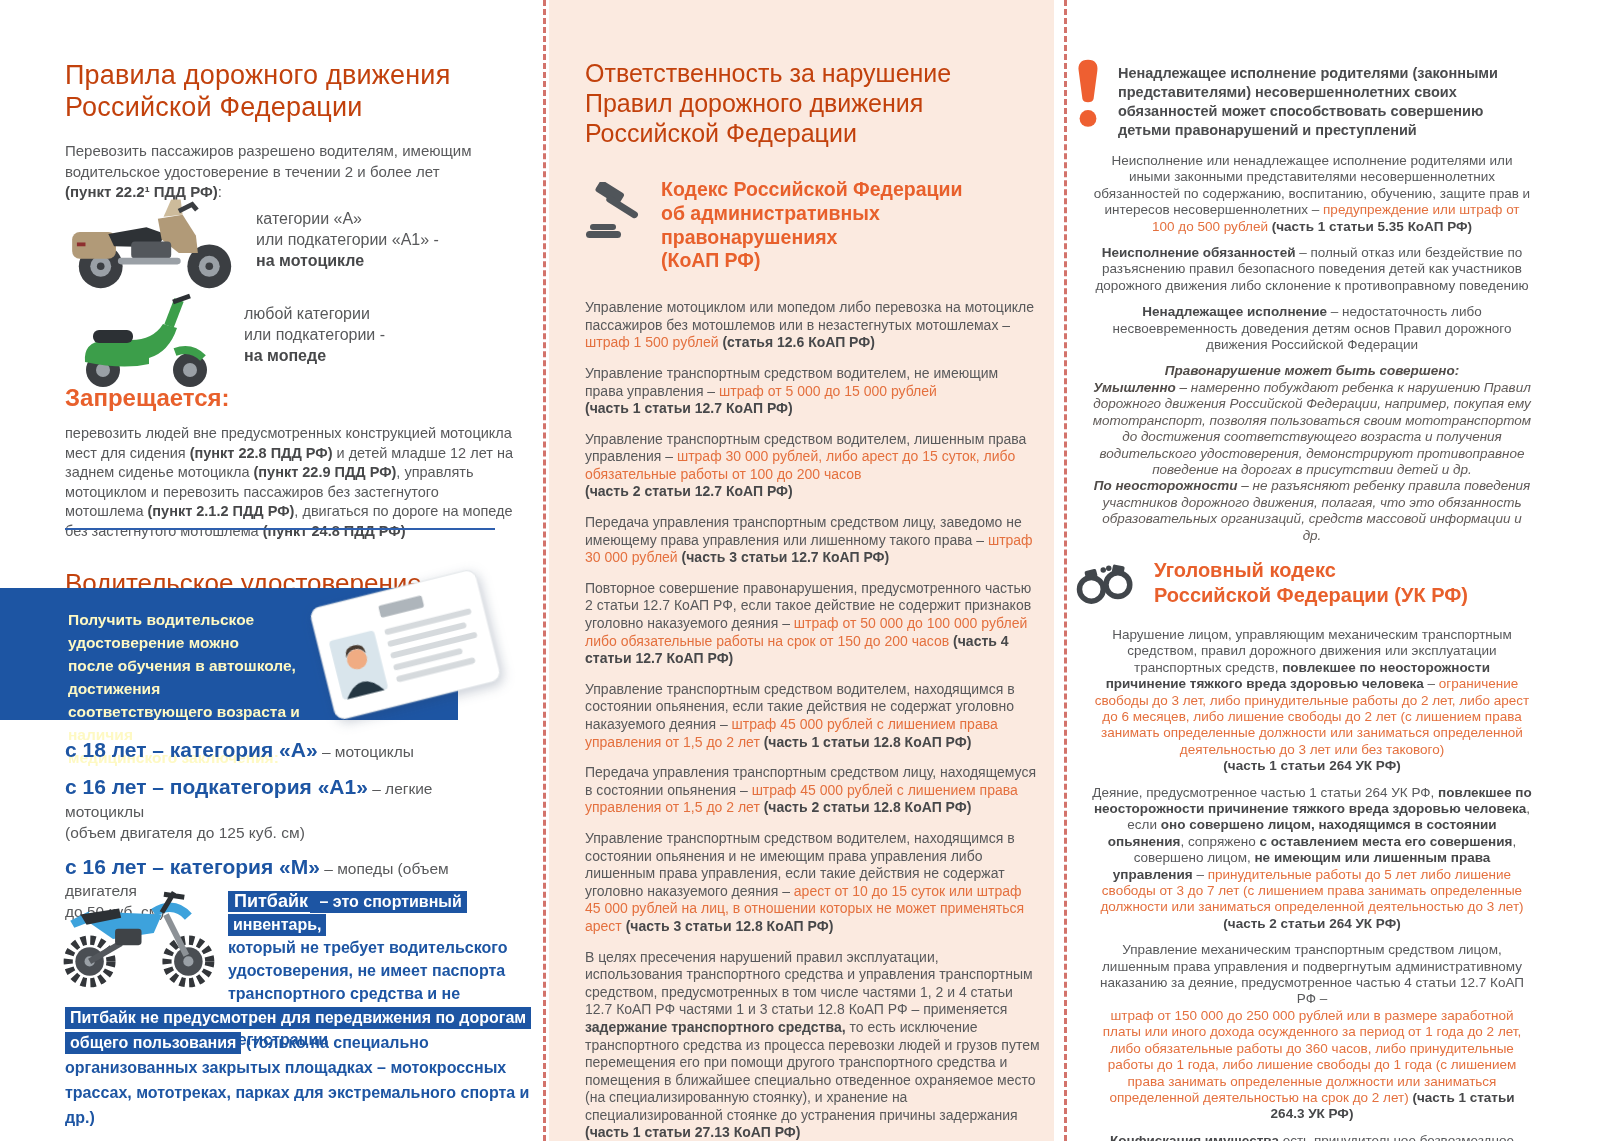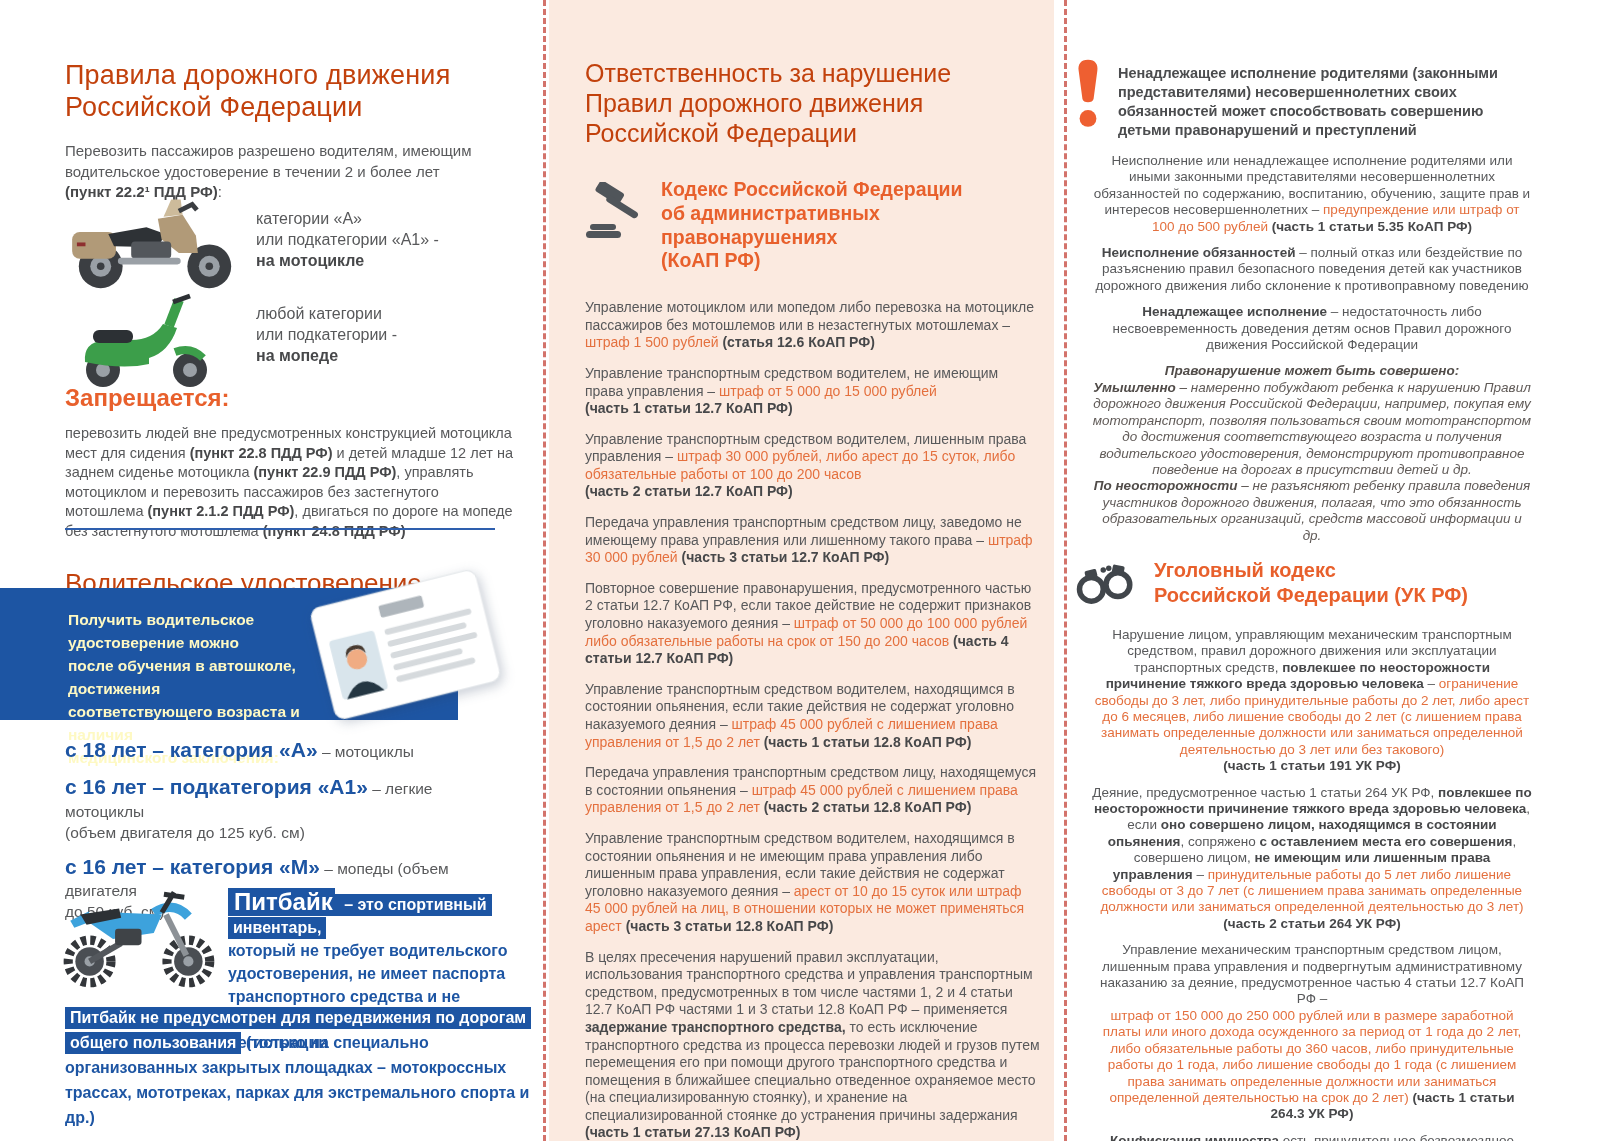--- a/index.html
+++ b/index.html
@@ -27,21 +27,21 @@
   .mpara{margin:0 0 13px 0;}
   .rcol .body-sm{font-size:13.5px;line-height:16.4px;text-align:center;}
   .rcol .mpara{margin-bottom:10px;}
 
   
   .r-b{font-weight:700;color:#47484a;}
   .r-o{color:#e4703e;}
   .r-bl{color:#1d55a3;font-weight:700;}
   .r-hl{background:#1d55a3;color:#ffffff;font-weight:700;padding:2px 5px 3px 5px;
         -webkit-box-decoration-break:clone;box-decoration-break:clone;}
-  .r-hllg{background:#1d55a3;color:#ffffff;font-weight:700;font-size:24px;padding:0 2px 1px 6px;}
+  .r-hllg{background:#1d55a3;color:#ffffff;font-weight:700;font-size:18px;padding:0 2px 1px 6px;}
   .r-i{font-style:italic;color:#615b58;}
   .r-ib{font-style:italic;font-weight:700;color:#514c49;}
   .r-bllg{color:#1d55a3;font-weight:700;font-size:21px;}
 
   
   .divider{background:#2e5fae;height:2px;}
   .bluebox{left:0;top:588px;width:458px;height:132px;background:#1d55a3;box-sizing:border-box;
            padding:20px 120px 0 68px;}
   .bluebox p{color:#fef9c3;font-weight:700;font-size:15.5px;line-height:23px;}
   .card-wrap{left:320px;top:586px;transform:rotate(-14deg);filter:drop-shadow(2px 4px 6px rgba(40,60,90,.25));}
@@ -110,21 +110,21 @@
         <circle cx="30" cy="80" r="7" fill="#9aa0a6"></circle>
       <circle cx="117" cy="80" r="17" fill="#3b3e42"></circle>
         <circle cx="117" cy="80" r="7" fill="#9aa0a6"></circle>
       <path d="M12 72 Q10 52 32 50 L58 50 Q80 50 90 34 L104 38 Q96 62 76 68 L76 74 Q50 80 12 72 Z" fill="#3c9e4a"></path>
       <rect x="20" y="40" width="40" height="13" rx="6" fill="#2c3034"></rect>
       <path d="M96 36 L106 10" stroke="#3c9e4a" stroke-width="10"></path>
       <path d="M100 12 L117 6" stroke="#2c3034" stroke-width="5"></path>
       <path d="M102 62 Q118 56 130 68" stroke="#3c9e4a" stroke-width="8" fill="none"></path>
     </svg>
   </div>
-  <p class="abs veh-cap pre" style="left:256px;top:303px;"><span>любой категории
+  <p class="abs veh-cap pre" style="left:244px;top:303px;"><span>любой категории
 или подкатегории -
 </span><span class="r-b">на мопеде</span></p>
 
   <h2 class="abs orange-h proh-h" style="left:65px;top:384px;">Запрещается:</h2>
 
   <p class="abs l-small pre" style="left:65px;top:424px;width:452px;"><span>перевозить людей вне предусмотренных конструкцией мотоцикла мест для сидения </span><span class="r-b">(пункт 22.8 ПДД РФ)</span><span> и детей младше 12 лет на заднем сиденье мотоцикла </span><span class="r-b">(пункт 22.9 ПДД РФ)</span><span>, управлять мотоциклом и перевозить пассажиров без застегнутого мотошлема </span><span class="r-b">(пункт 2.1.2 ПДД РФ)</span><span>, двигаться по дороге на мопеде без застегнутого мотошлема </span><span class="r-b">(пункт 24.8 ПДД РФ)</span></p>
 
   <div class="abs divider" style="left:65px;top:528px;width:430px;"></div>
 
   <h2 class="abs blue-h lic-h" style="left:65px;top:544px;">Водительское удостоверение</h2>
@@ -254,21 +254,21 @@
               <circle cx="38" cy="13" r="3"></circle>
           </g>
         </svg>
       </span>
       <h2 class="orange-h uk-h pre">Уголовный кодекс
 Российской Федерации (УК РФ)</h2>
     </div>
 
     <div class="r-body">
       <p class="mpara body-sm pre"><span>Нарушение лицом, управляющим механическим транспортным средством, правил дорожного движения или эксплуатации транспортных средств, </span><span class="r-b">повлекшее по неосторожности причинение тяжкого вреда здоровью человека</span><span> – </span><span class="r-o">ограничение свободы до 3 лет, либо принудительные работы до 2 лет, либо арест до 6 месяцев, либо лишение свободы до 2 лет (с лишением права занимать определенные должности или заниматься определенной деятельностью до 3 лет или без такового)
-</span><span class="r-b">(часть 1 статьи 191 УК РФ)</span></p>
+</span><span class="r-b">(часть 1 статьи 264 УК РФ)</span></p>
       <p class="mpara body-sm pre"><span>Деяние, предусмотренное частью 1 статьи 264 УК РФ, </span><span class="r-b">повлекшее по неосторожности причинение тяжкого вреда здоровью человека</span><span>, если </span><span class="r-b">оно совершено лицом, находящимся в состоянии опьянения</span><span>, сопряжено </span><span class="r-b">с оставлением места его совершения</span><span>, совершено лицом, </span><span class="r-b">не имеющим или лишенным права управления</span><span> – </span><span class="r-o">принудительные работы до 5 лет либо лишение свободы от 3 до 7 лет (с лишением права занимать определенные должности или заниматься определенной деятельностью до 3 лет)
 </span><span class="r-b">(часть 2 статьи 264 УК РФ)</span></p>
       <p class="mpara body-sm pre"><span>Управление механическим транспортным средством лицом, лишенным права управления и подвергнутым административному наказанию за деяние, предусмотренное частью 4 статьи 12.7 КоАП РФ –
 </span><span class="r-o">штраф от 150 000 до 250 000 рублей или в размере заработной платы или иного дохода осужденного за период от 1 года до 2 лет, либо обязательные работы до 360 часов, либо принудительные работы до 1 года, либо лишение свободы до 1 года (с лишением права занимать определенные должности или заниматься определенной деятельностью на срок до 2 лет) </span><span class="r-b">(часть 1 статьи 264.3 УК РФ)</span></p>
       <p class="mpara body-sm pre"><span class="r-b">Конфискация имущества</span><span> есть принудительное безвозмездное изъятие и обращение в собственность государства на основании обвинительного приговора транспортного средства, принадлежащего обвиняемому и использованного им при совершении преступления, предусмотренного статьей 264.1, 264.2 или 264.3 УК РФ </span></p>
     </div>
   </div>
 
 </div>
 

